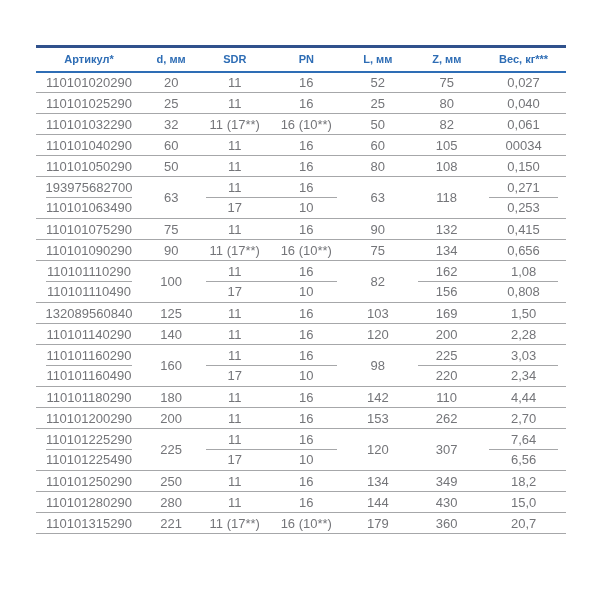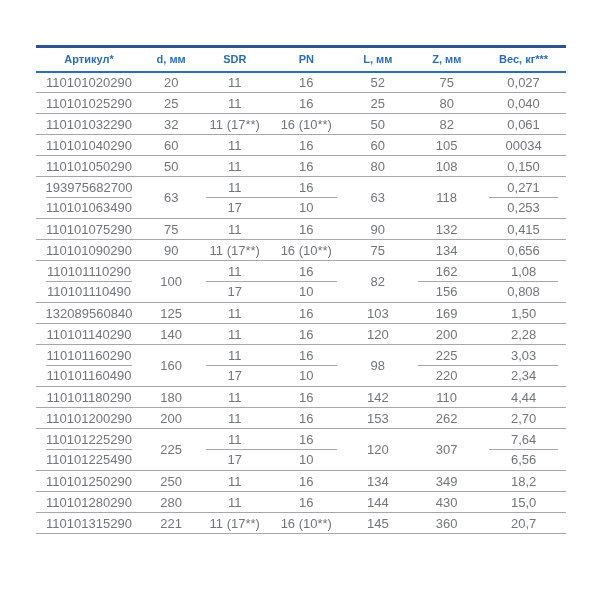--- a/index.html
+++ b/index.html
@@ -258,19 +258,19 @@
           <td>16</td>
           <td>144</td>
           <td>430</td>
           <td>15,0</td>
         </tr>
         <tr>
           <td>110101315290</td>
           <td>221</td>
           <td>11 (17**)</td>
           <td>16 (10**)</td>
-          <td>145</td>
+          <td>179</td>
           <td>360</td>
           <td>20,7</td>
         </tr>
       </tbody>
   </table>
 </div>
 
 </body></html>

